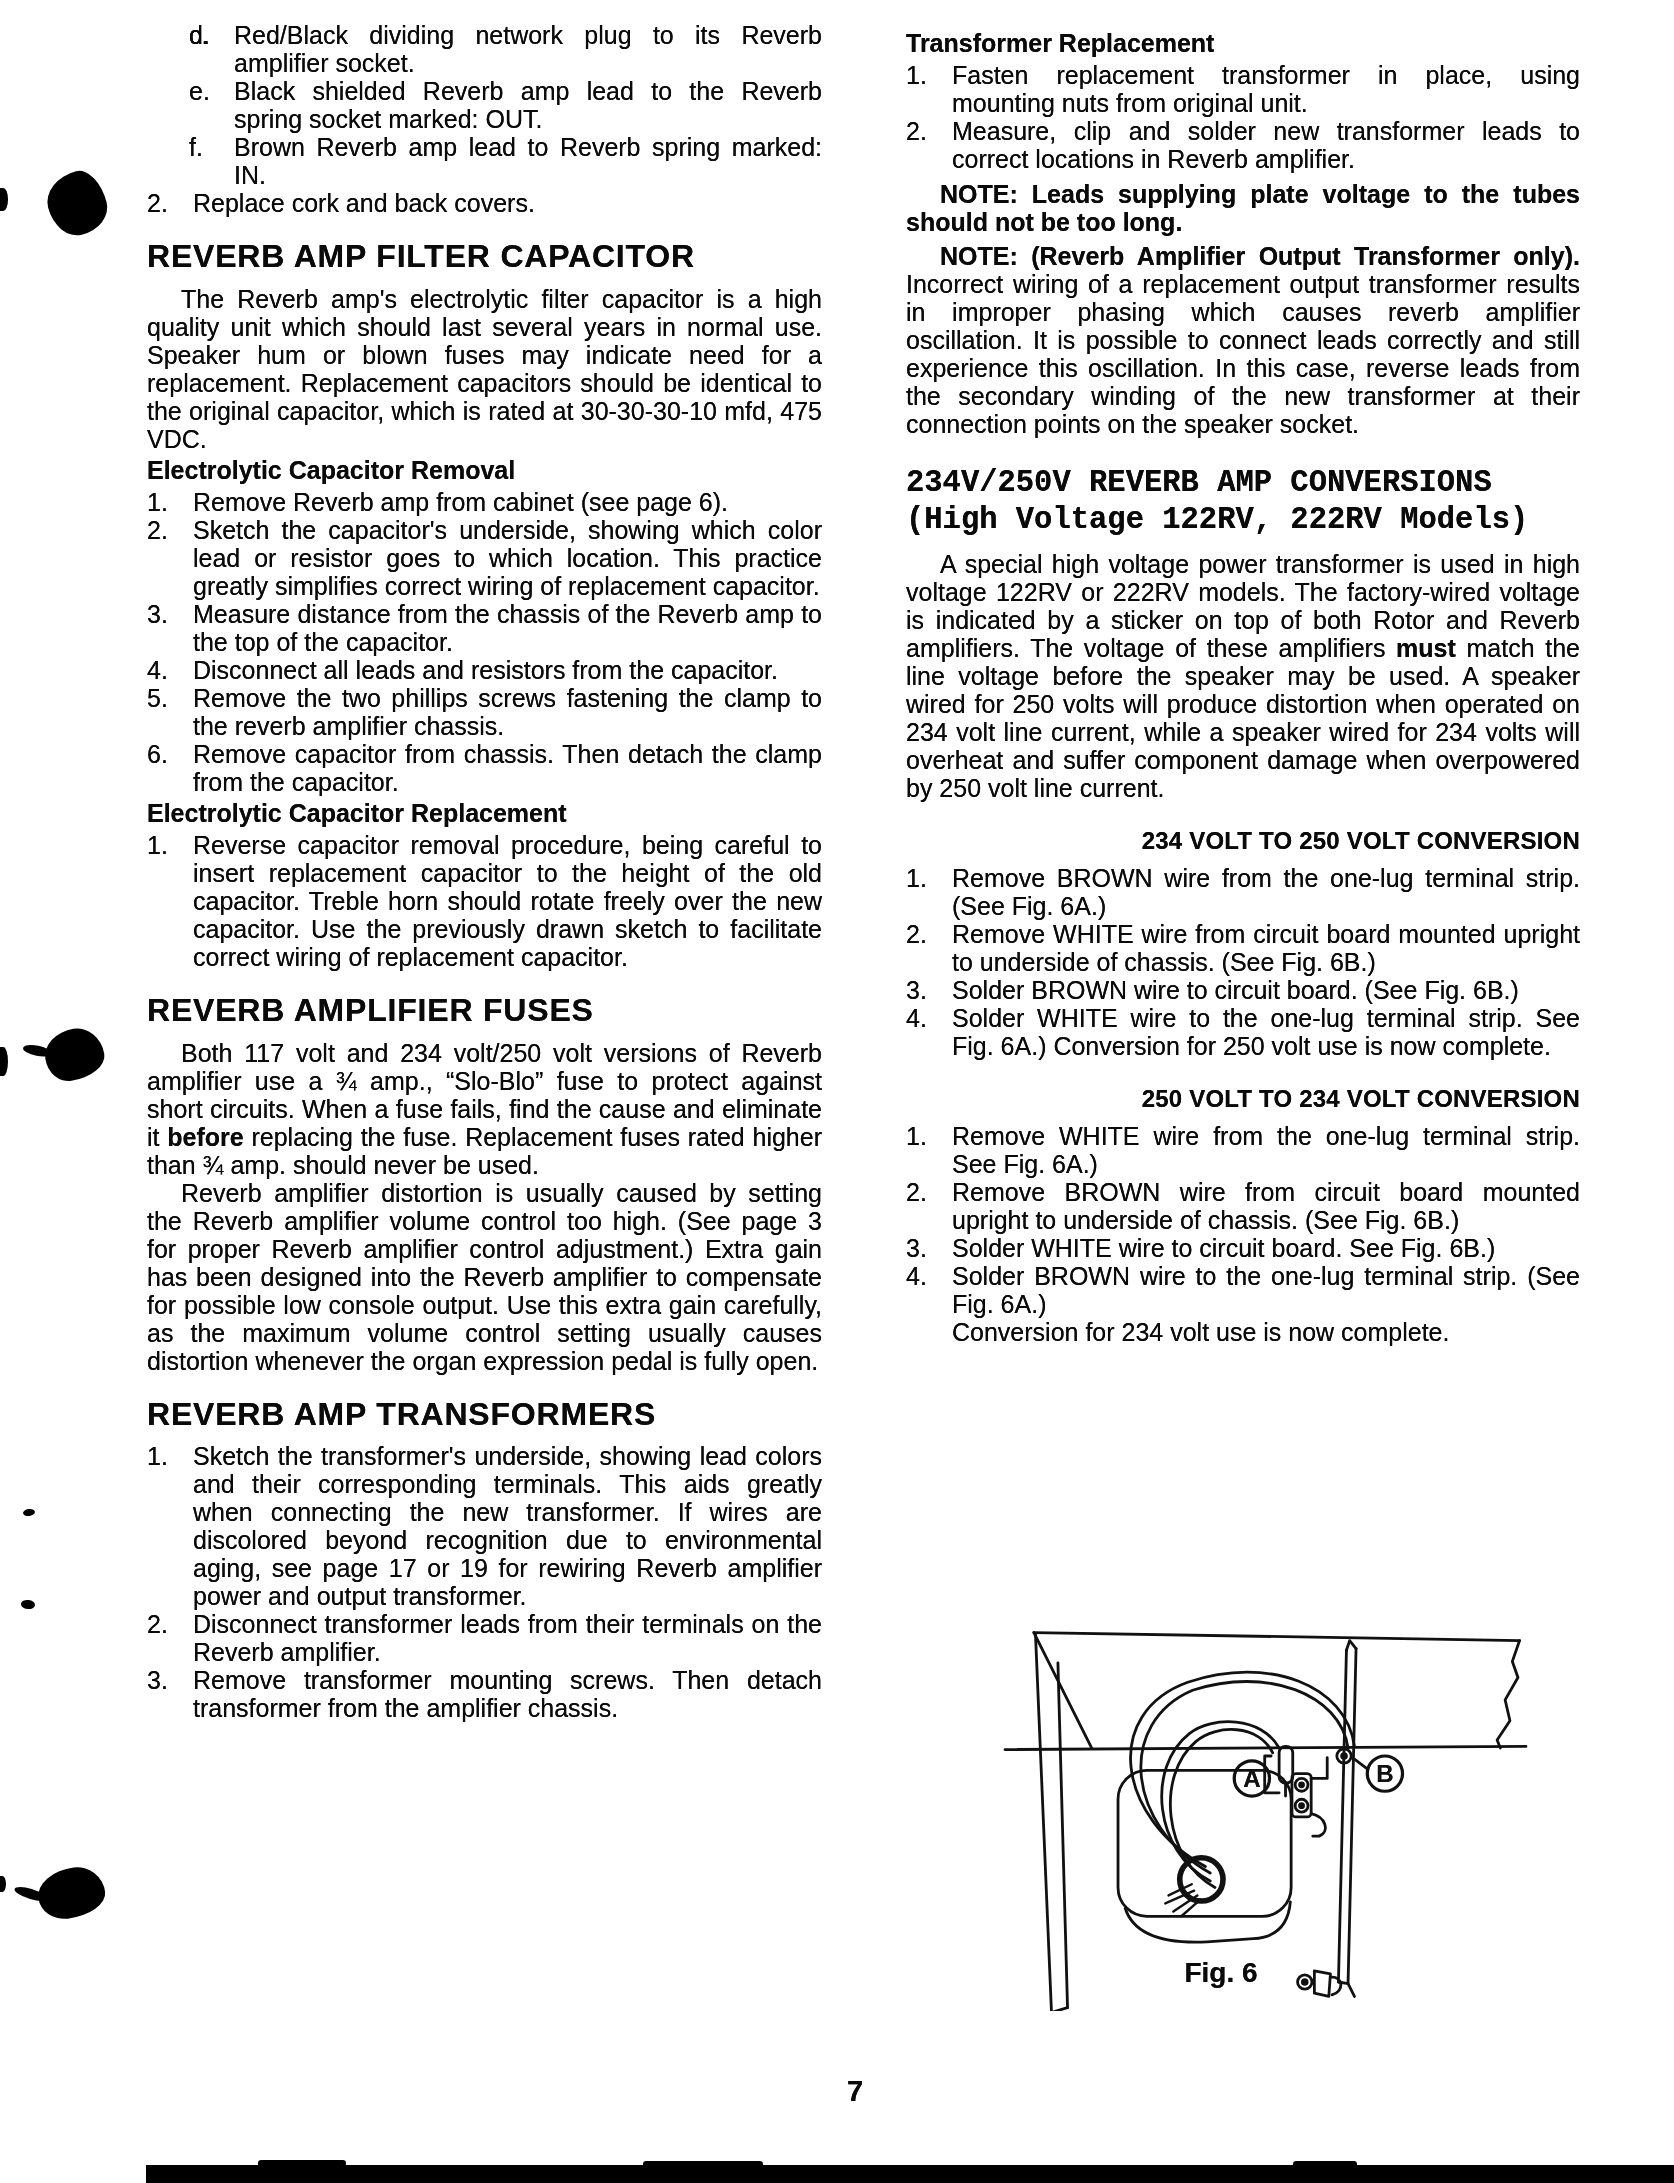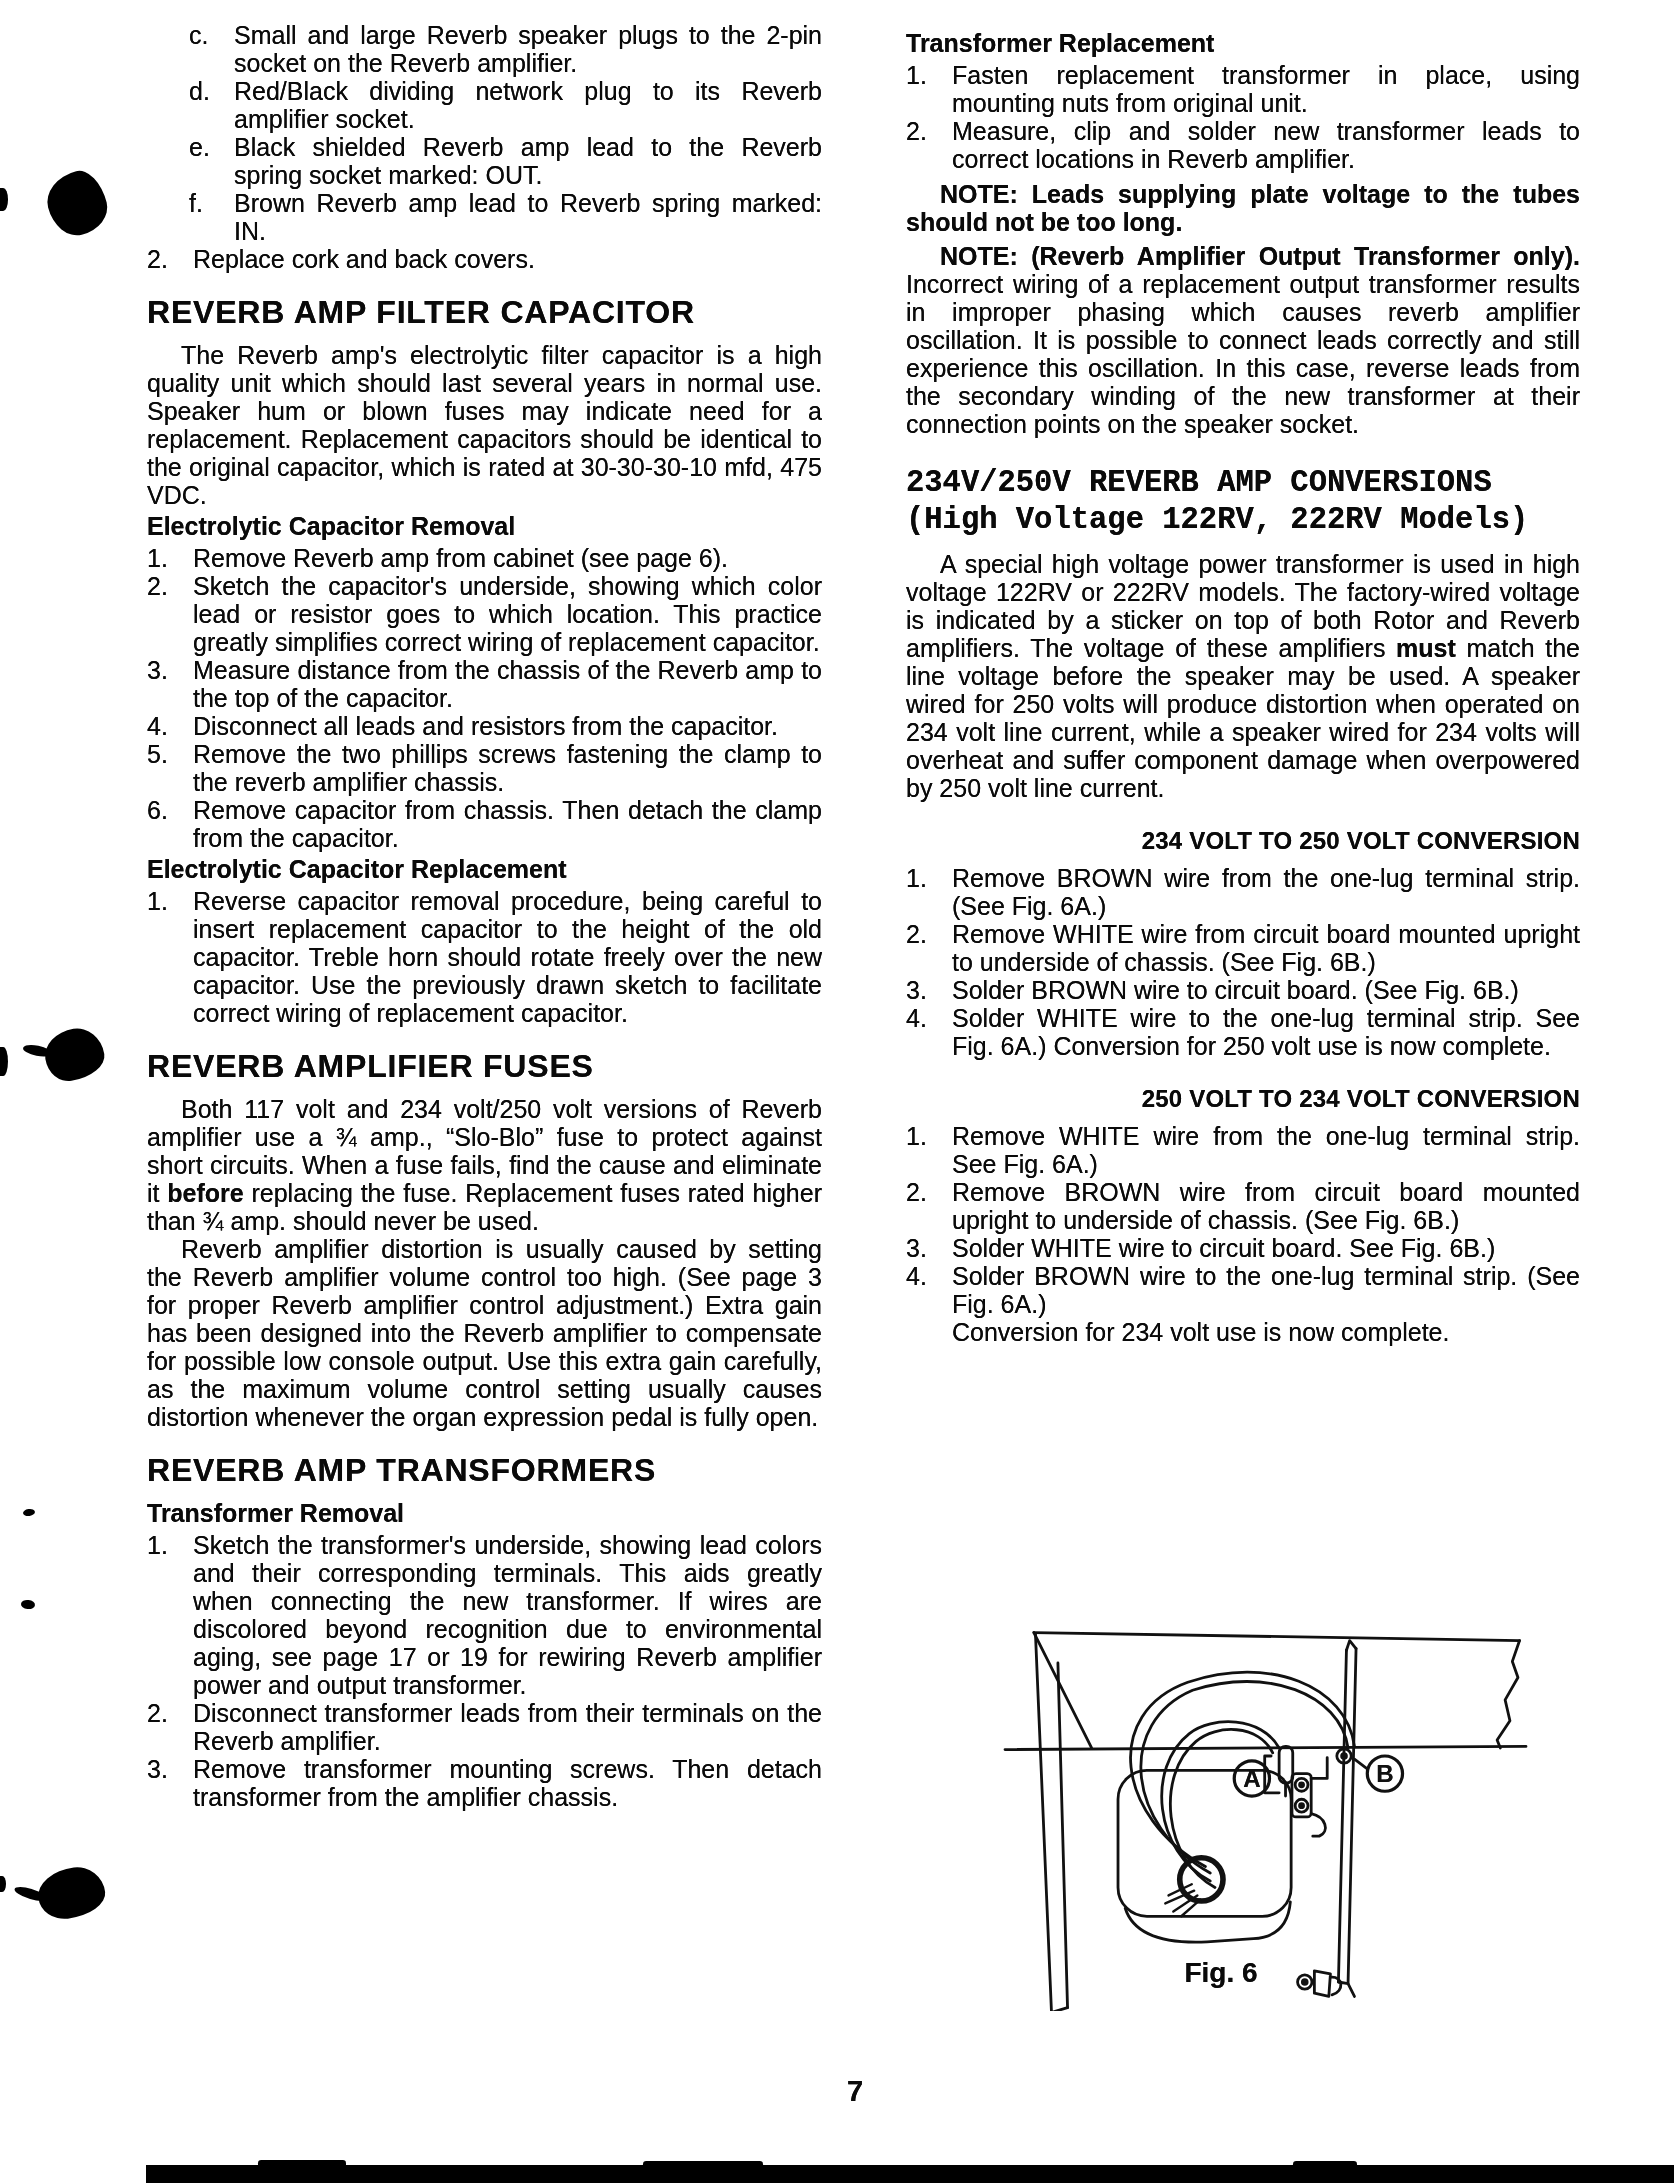--- a/index.html
+++ b/index.html
@@ -61,21 +61,20 @@
 </style>
 </head>
 <body>
 
 <div class="page">
 
   <div class="col col-left">
 
     <div class="li sub">
       <span class="li-m">c.</span>
-      <div class="li-t">Small and large Reverb speaker plugs to the 2-pin socket on the Reverb amplifier.</div>
     </div>
     <div class="li sub">
       <span class="li-m">d.</span>
       <div class="li-t">Red/Black dividing network plug to its Reverb amplifier socket.</div>
     </div>
     <div class="li sub">
       <span class="li-m">e.</span>
       <div class="li-t">Black shielded Reverb amp lead to the Reverb spring socket marked: OUT.</div>
     </div>
     <div class="li sub">
@@ -121,21 +120,20 @@
       <span class="li-m">1.</span>
       <div class="li-t">Reverse capacitor removal procedure, being careful to insert replacement capacitor to the height of the old capacitor. Treble horn should rotate freely over the new capacitor. Use the previously drawn sketch to facilitate correct wiring of replacement capacitor.</div>
     </div>
 
     <div class="h1">REVERB AMPLIFIER FUSES</div>
     <p class="p ind"><span>Both 117 volt and 234 volt/250 volt versions of Reverb amplifier use a ¾ amp., “Slo-Blo” fuse to protect against short circuits. When a fuse fails, find the cause and eliminate it </span><b>before</b><span> replacing the fuse. Replacement fuses rated higher than ¾ amp. should never be used.</span></p>
 
     <p class="p ind">Reverb amplifier distortion is usually caused by setting the Reverb amplifier volume control too high. (See page 3 for proper Reverb amplifier control adjustment.) Extra gain has been designed into the Reverb amplifier to compensate for possible low console output. Use this extra gain carefully, as the maximum volume control setting usually causes distortion whenever the organ expression pedal is fully open.</p>
 
     <div class="h1">REVERB AMP TRANSFORMERS</div>
-    <div class="h2">Transformer Removal</div>
     <div class="li">
       <span class="li-m">1.</span>
       <div class="li-t">Sketch the transformer's underside, showing lead colors and their corresponding terminals. This aids greatly when connecting the new transformer. If wires are discolored beyond recognition due to environmental aging, see page 17 or 19 for rewiring Reverb amplifier power and output transformer.</div>
     </div>
     <div class="li">
       <span class="li-m">2.</span>
       <div class="li-t">Disconnect transformer leads from their terminals on the Reverb amplifier.</div>
     </div>
     <div class="li">
       <span class="li-m">3.</span>

